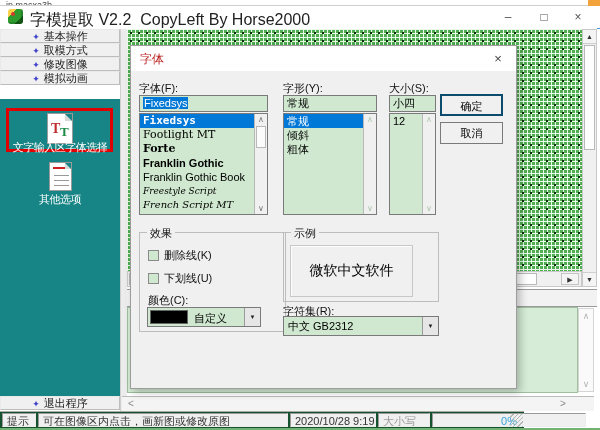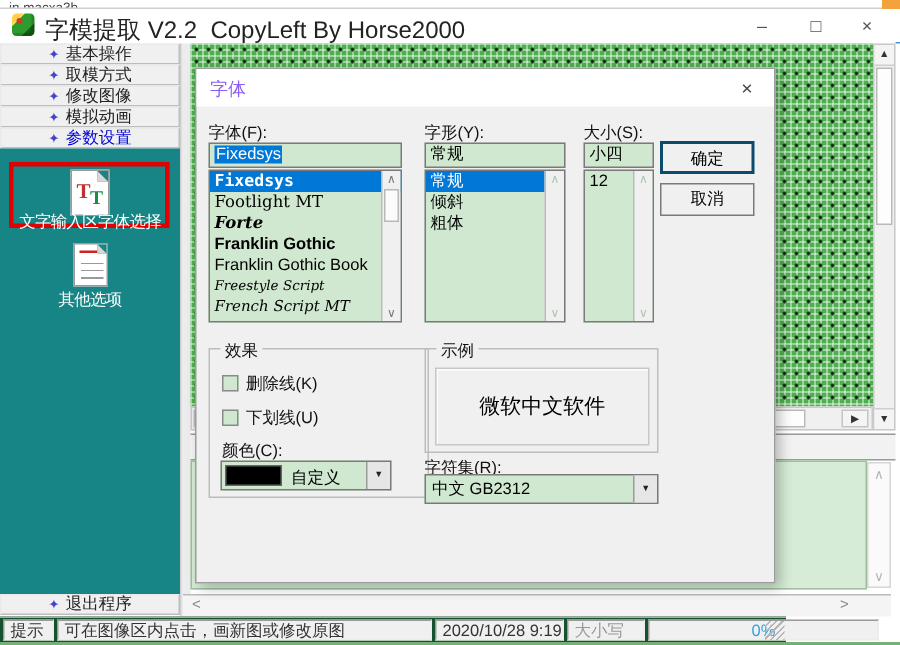--- a/index.html
+++ b/index.html
@@ -75,51 +75,51 @@
   .seg-case { left:378px; width:52px; color:#999; }
   .seg-prog { left:432px; width:154px; text-align:center; color:#36a3d9; }
   .grip { position:absolute; right:1px; top:2px; width:13px; height:13px;
     background:repeating-linear-gradient(135deg, transparent 0 2px, #b5b5b5 2px 3px); }
   .green-bottom { position:absolute; left:0; top:428px; width:600px; height:2px; background:#74b274; }
 
   
   .dialog { position:absolute; left:130px; top:45px; width:387px; height:344px; background:#f0f0f0;
     border:1px solid #9c9c9c; box-shadow:3px 3px 8px rgba(0,0,0,.25); z-index:20; }
   .dlg-titlebar { position:absolute; left:0; top:0; width:100%; height:25px; background:#ffffff; }
-  .dlg-title { position:absolute; left:9px; top:5px; font-size:12px; color:#8b5cf6; }
+  .dlg-title { position:absolute; left:9px; top:5px; font-size:12px; color:#b91c1c; }
   .dlg-close { position:absolute; right:0; top:0; width:36px; height:25px; text-align:center; line-height:25px; font-size:13px; color:#444; }
   .dlg-label { position:absolute; font-size:11px; color:#111; }
   .combo-input { position:absolute; height:17px; background:#cfe8cf; border:1px solid #7a7a7a; font-size:11px; line-height:15px; padding-left:3px; color:#000; overflow:hidden; white-space:nowrap; }
   .combo-input .selhl { background:#0078d7; color:#fff; padding:0 1px; }
   .listbox { position:absolute; background:#cfe8cf; border:1px solid #7a7a7a; overflow:hidden; }
   .li { height:14px; line-height:14px; font-size:11px; padding-left:3px; color:#000; white-space:nowrap; overflow:hidden; }
   .li.sel { background:#0078d7; color:#fff; }
   .f0 { font-family:"DejaVu Sans Mono", monospace; font-weight:bold; }
   .f1 { font-family:"DejaVu Serif", serif; }
-  .f2 { font-family:"DejaVu Serif", serif; font-weight:bold; font-style:italic; }
+  .f2 { font-family:"DejaVu Serif", serif; font-weight:bold; }
   .f3 { font-weight:bold; }
   .f5 { font-family:"DejaVu Serif", serif; font-style:italic; font-size:9px; }
   .f6 { font-family:"DejaVu Serif", serif; font-style:italic; font-size:10px; }
   .lb-sb { position:absolute; right:0; top:0; width:13px; height:100%; background:#f0f0f0; border-left:1px solid #b9b9b9; }
   .lb-sb .c-up { position:absolute; top:1px; width:12px; text-align:center; font-size:8px; color:#777; }
   .lb-sb .c-down { position:absolute; bottom:1px; width:12px; text-align:center; font-size:8px; color:#777; }
   .lb-sb.dim .c-up, .lb-sb.dim .c-down { color:#aec6ae; }
   .lb-sb .thumb { position:absolute; left:1px; top:12px; width:10px; height:22px; background:#fbfbfb; border:1px solid #b9b9b9; }
   .dlg-btn { position:absolute; width:63px; height:22px; background:#f0f0f0; font-size:11px; text-align:center; line-height:20px; color:#000; }
   .btn-default { border:2px solid #0c4a6e; }
   .btn-normal { border:1px solid #7a7a7a; }
   .groupbox { position:absolute; border:1px solid #bdbdbd; }
   .gb-label { position:absolute; top:-7px; left:7px; background:#f0f0f0; padding:0 3px; font-size:11px; color:#111; }
   .checkrow { position:absolute; left:8px; font-size:11px; color:#111; }
   .checkbox { display:inline-block; width:11px; height:11px; background:#cfe8cf; border:1px solid #8a8a8a; vertical-align:-2px; margin-right:5px; }
   .color-combo { position:absolute; left:7px; top:74px; width:114px; height:20px; background:#cfe8cf; border:1px solid #7a7a7a; }
   .color-swatch { position:absolute; left:2px; top:2px; width:38px; height:14px; background:#000; border:1px solid #666; }
   .color-text { position:absolute; left:46px; top:3px; font-size:11px; color:#000; }
   .combo-arrow { position:absolute; right:0; top:0; width:16px; height:100%; background:#e6e6e6; border-left:1px solid #9a9a9a; text-align:center; font-size:6px; color:#222; display:flex; align-items:center; justify-content:center; }
-  .sample-frame { position:absolute; left:6px; top:12px; width:143px; height:52px; border:1px solid #c7c7c7; box-shadow:inset 1px 1px 0 #fdfdfd; display:flex; align-items:center; justify-content:center; font-size:14px; color:#000; }
+  .sample-frame { position:absolute; left:6px; top:12px; width:123px; height:52px; border:1px solid #c7c7c7; box-shadow:inset 1px 1px 0 #fdfdfd; display:flex; align-items:center; justify-content:center; font-size:14px; color:#000; }
   .charset-combo { position:absolute; left:152px; top:270px; width:156px; height:20px; background:#cfe8cf; border:1px solid #7a7a7a; font-size:11px; line-height:18px; padding-left:4px; color:#000; }
 </style>
 </head>
 <body>
 
 <div id="app">
 
   <div class="artifact">in macxa3b</div>
   <div class="orange-corner"></div>
   <div class="blue-edge"></div>
@@ -136,23 +136,20 @@
     <span class="bullet">✦</span><span>基本操作</span>
   </div>
   <div class="side-item" style="top:43px">
     <span class="bullet">✦</span><span>取模方式</span>
   </div>
   <div class="side-item" style="top:57px">
     <span class="bullet">✦</span><span>修改图像</span>
   </div>
   <div class="side-item" style="top:71px">
     <span class="bullet">✦</span><span>模拟动画</span>
-  </div>
-  <div class="side-item active" style="top:85px">
-    <span class="bullet">✦</span><span>参数设置</span>
   </div>
 
   <div class="teal-panel">
     <div class="red-box"></div>
     <div class="tt-icon">
       <span class="fold"></span>
       <span class="t1">T</span>
       <span class="t2">T</span>
     </div>
     <div class="panel-label" style="top:41px">文字输入区字体选择</div>

